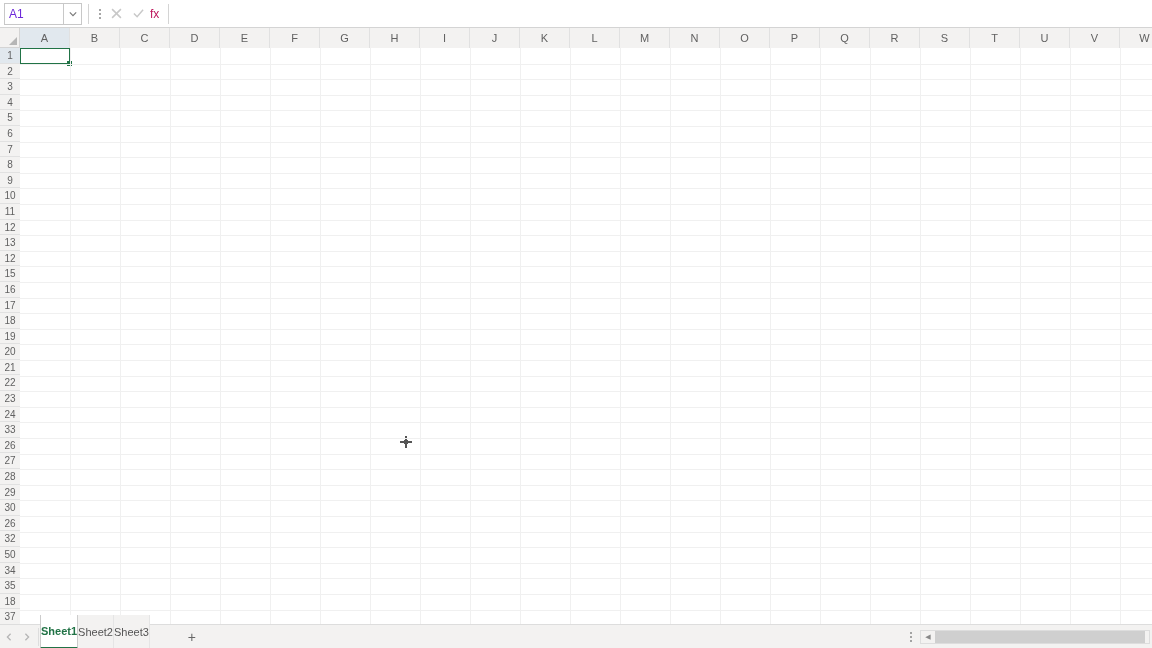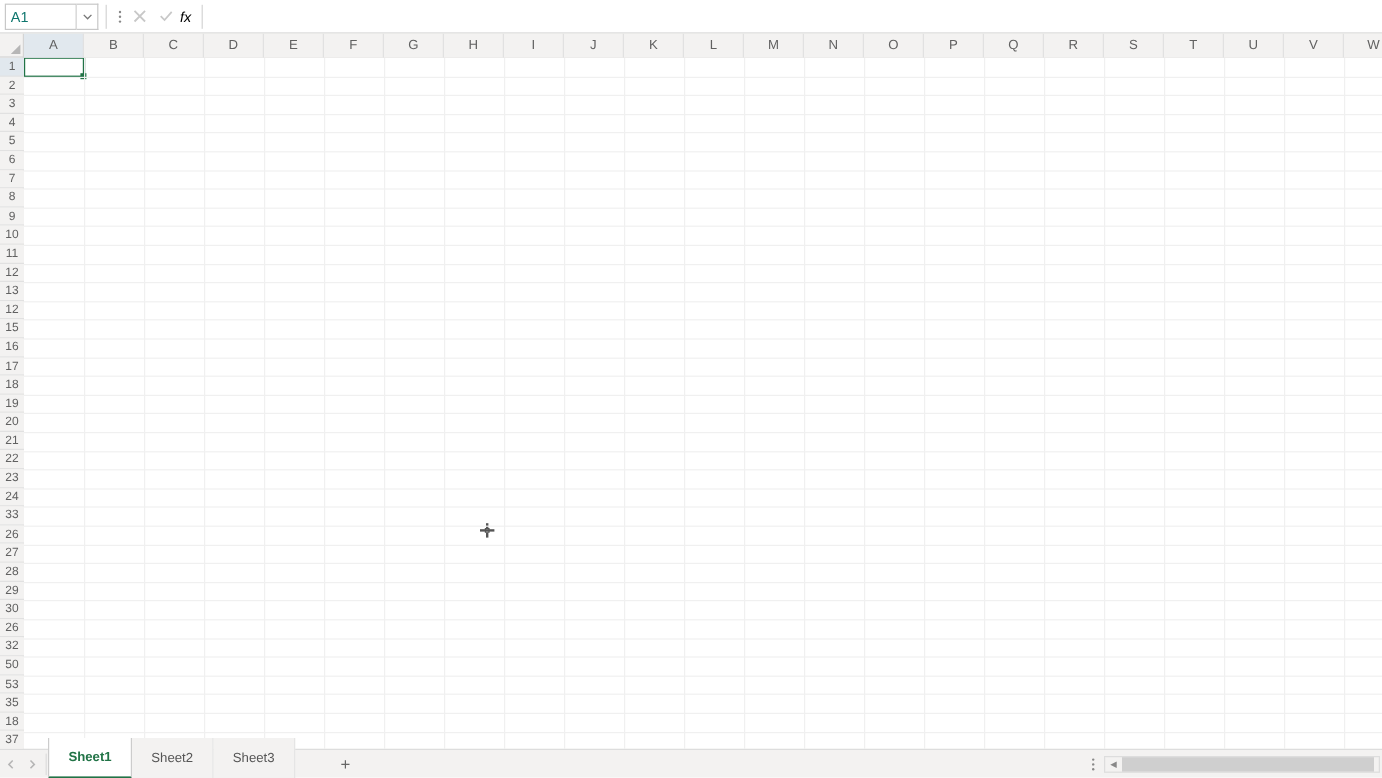--- a/index.html
+++ b/index.html
@@ -14,21 +14,21 @@
   background: #fff;
   padding: 3px 4px;
 }
 .name-box {
   width: 60px;
   height: 22px;
   border: 1px solid #c8c8c8;
   font-size: 12px;
   padding: 0 4px;
   background: #fff;
-  color: #0f766e;
+  color: #6d28d9;
 }
 .name-dd {
   width: 18px; height: 22px;
   display:flex; align-items:center; justify-content:center;
   border:1px solid #c8c8c8; border-left:none;
   background:#fff; cursor:pointer;
 }
 .name-dd svg { width:8px; height:8px; }
 .vsep {
   width:1px; height:20px; background:#d4d4d4; margin:0 6px;
@@ -36,21 +36,21 @@
 .dots-v {
   width:10px; height:22px; display:flex; flex-direction:column;
   justify-content:center; align-items:center; gap:2px; cursor:pointer;
 }
 .dots-v span { width:2px; height:2px; background:#888; border-radius:50%; }
 .fx-btn {
   width:22px; height:22px; display:flex; align-items:center; justify-content:center;
   color:#aaa; font-size:13px;
 }
 .fx-cancel, .fx-enter { color:#cacaca; }
-.fx-label { font-style:italic; font-size:12px; color:#000000; margin:0 3px 0 1px;}
+.fx-label { font-size:12px; color:#be185d; margin:0 3px 0 1px;}
 .formula-input {
   flex:1; height:22px; border:none; outline:none; font-size:12px;
   padding:0 4px; background:#fff;
 }
 
 
 .grid-wrap {
   position:relative;
   width:1152px;
   height: calc(648px - 28px - 24px); 
@@ -129,21 +129,21 @@
   font-size:11px;
 }
 .nav-btn {
   width:18px; height:22px; display:flex; align-items:center; justify-content:center;
   color:#aaa; cursor:pointer;
 }
 .nav-btn svg{width:8px;height:8px;}
 .tabsep{ width:1px; height:18px; background:#ddd; margin:0 2px;}
 .sheets { display:flex; align-items:flex-end; height:24px; }
 .sheet-tab {
-  padding:4px 16px 3px; height:34px; margin-top:1px;
+  padding:4px 0 3px; height:34px; margin-top:1px;
   background:#f3f2f1; color:#555;
   border-right:1px solid #e5e5e5; cursor:pointer;
   display:flex; align-items:center;
 }
 .sheet-tab.active {
   background:#fff; color:#217346; font-weight:600;
   border-bottom:2px solid #217346; border-right:1px solid #ccc; border-left:1px solid #ccc;
   margin-left:-1px;
 }
 .add-sheet {
@@ -255,21 +255,21 @@
       <div class="row-h">24</div>
       <div class="row-h">33</div>
       <div class="row-h">26</div>
       <div class="row-h">27</div>
       <div class="row-h">28</div>
       <div class="row-h">29</div>
       <div class="row-h">30</div>
       <div class="row-h">26</div>
       <div class="row-h">32</div>
       <div class="row-h">50</div>
-      <div class="row-h">53</div>
+      <div class="row-h">34</div>
       <div class="row-h">35</div>
       <div class="row-h">18</div>
       <div class="row-h">37</div>
     </div>
   <div class="cells" id="cells">
     <div class="active-cell" id="active-cell" style="left: -1px; top: -1px; width: 52px; height: 17.6px;"></div>
     <div class="cursor-cross" id="cursor" style="left: 380px; top: 388px;">
         <div class="sq"></div>
       </div>
   <div class="cell-col" style="left: 50px;"></div>

